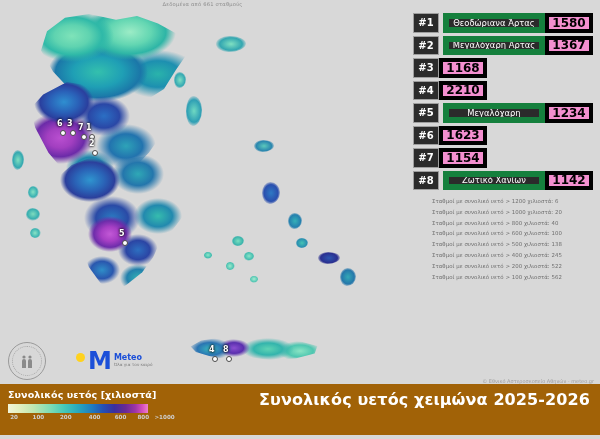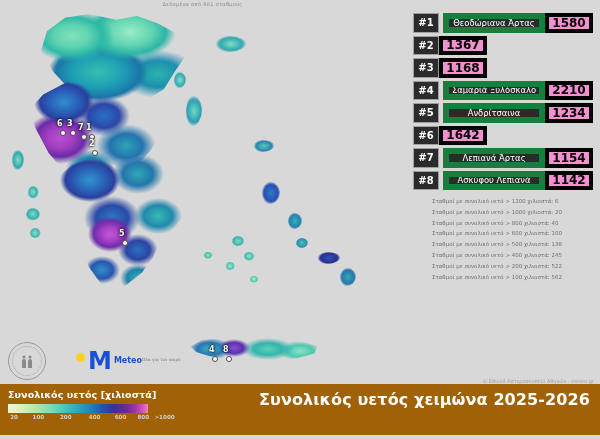--- a/index.html
+++ b/index.html
@@ -104,21 +104,21 @@
     content:"";position:absolute;left:3px;top:3px;right:3px;bottom:3px;
     border-radius:50%;border:1px dotted #a5a5a5;
   }
   .noa-fig{
     position:absolute;left:50%;top:52%;transform:translate(-50%,-50%);
     width:18px;height:18px;
   }
   .meteo-logo{display:flex;align-items:center;gap:3px;}
   .meteo-dot{width:9px;height:9px;border-radius:50%;background:#ffd21e;margin-bottom:8px;}
   .meteo-m{font-size:24px;font-weight:bold;color:#1b4fd8;line-height:20px;letter-spacing:-1px;}
-  .meteo-txt{display:flex;flex-direction:row;line-height:1;}
+  .meteo-txt{display:flex;flex-direction:column;line-height:1;}
   .meteo-name{font-size:8px;font-weight:bold;color:#1b4fd8;}
   .meteo-tag{font-size:4.2px;color:#7a7a7a;margin-top:1px;}
 
   
   .side{
     position:absolute;left:405px;top:0;width:195px;height:388px;
     background:#d8d8d8;
   }
   .rank-table{position:absolute;left:8px;top:13px;width:180px;}
   .rank-row{display:flex;align-items:stretch;height:19.5px;margin-bottom:3px;}
@@ -267,48 +267,47 @@
   <div class="side">
 
     <div class="rank-table">
       <div class="rank-row">
         <div class="rank-num">#1</div>
         <div class="rank-name">Θεοδώριανα Άρτας</div>
         <div class="rank-val">1580</div>
       </div>
       <div class="rank-row">
         <div class="rank-num">#2</div>
+        <div class="rank-name">Μεγαλόχαρη Άρτας</div>
         <div class="rank-val">1367</div>
       </div>
       <div class="rank-row">
         <div class="rank-num">#3</div>
         <div class="rank-val">1168</div>
       </div>
       <div class="rank-row">
         <div class="rank-num">#4</div>
-        <div class="rank-name">Σαμαριά Ξυλόσκαλο</div>
         <div class="rank-val">2210</div>
       </div>
       <div class="rank-row">
         <div class="rank-num">#5</div>
-        <div class="rank-name">Ανδρίτσαινα</div>
+        <div class="rank-name">Μεγαλόχαρη</div>
         <div class="rank-val">1234</div>
       </div>
       <div class="rank-row">
         <div class="rank-num">#6</div>
-        <div class="rank-val">1642</div>
+        <div class="rank-val">1623</div>
       </div>
       <div class="rank-row">
         <div class="rank-num">#7</div>
-        <div class="rank-name">Λεπιανά Άρτας</div>
         <div class="rank-val">1154</div>
       </div>
       <div class="rank-row">
         <div class="rank-num">#8</div>
-        <div class="rank-name">Ασκύφου Λεπιανά</div>
+        <div class="rank-name">Ζωτικό Χανίων</div>
         <div class="rank-val">1142</div>
       </div>
     </div>
 
     <div class="stats">
       <div class="stat-line">Σταθμοί με συνολικό υετό &gt; 1200 χιλιοστά: 6</div>
       <div class="stat-line">Σταθμοί με συνολικό υετό &gt; 1000 χιλιοστά: 20</div>
       <div class="stat-line">Σταθμοί με συνολικό υετό &gt; 800 χιλιοστά: 40</div>
       <div class="stat-line">Σταθμοί με συνολικό υετό &gt; 600 χιλιοστά: 100</div>
       <div class="stat-line">Σταθμοί με συνολικό υετό &gt; 500 χιλιοστά: 138</div>

